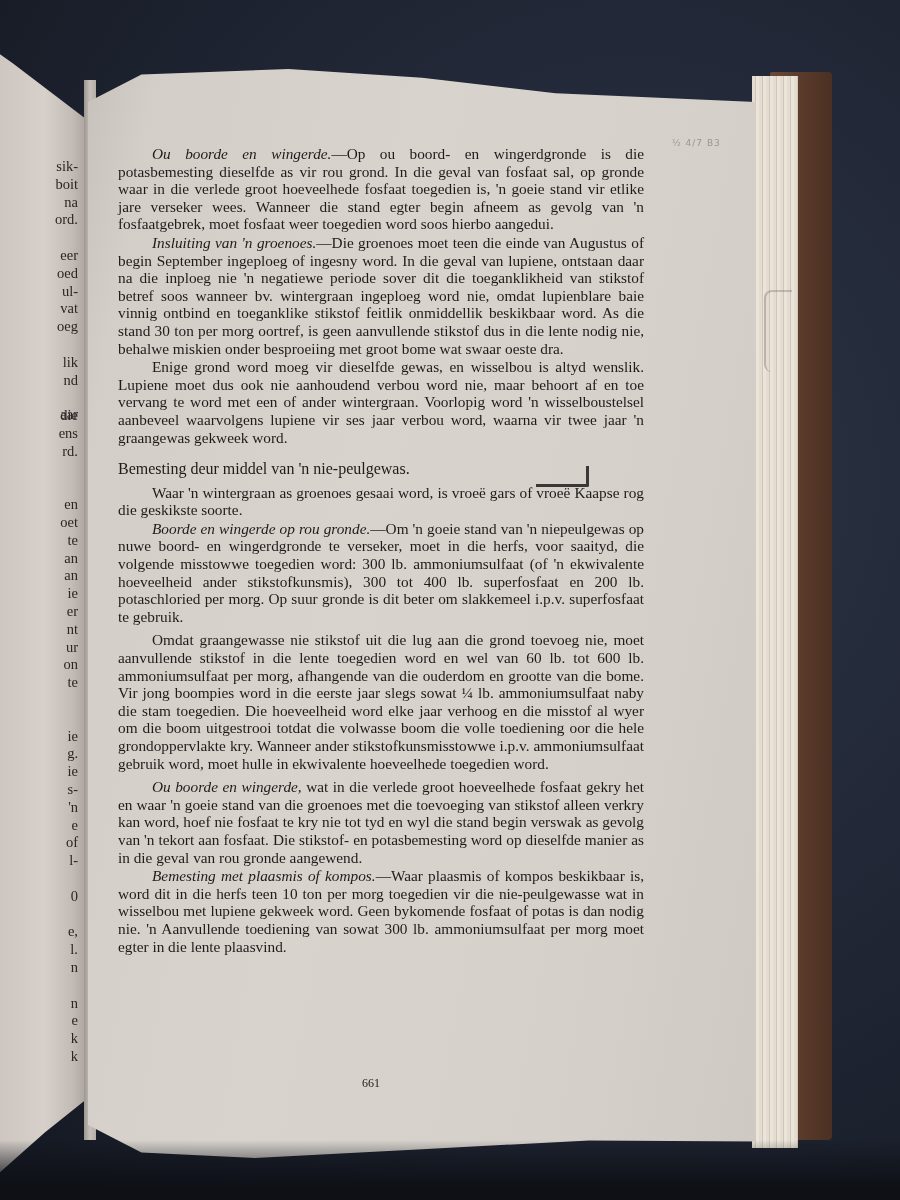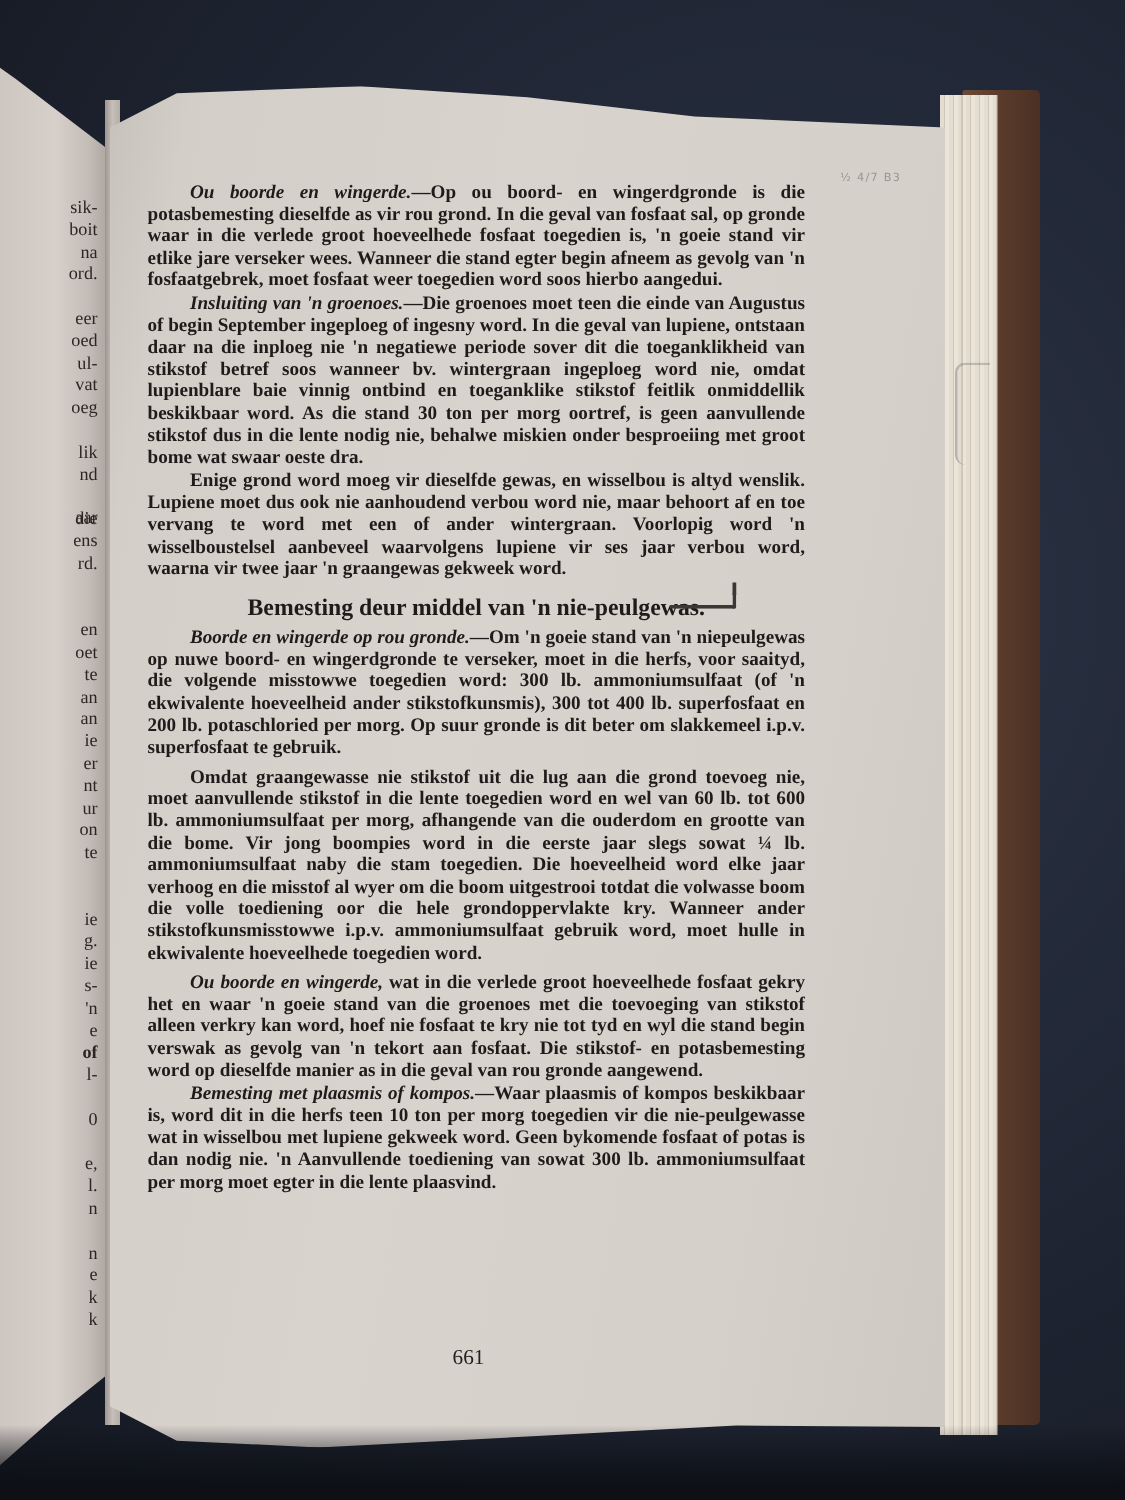--- a/index.html
+++ b/index.html
@@ -53,41 +53,41 @@
     position:absolute; left:672px; top:118px; font-size:9px; color:#9a9692; letter-spacing:1px;
     font-family:"DejaVu Sans", sans-serif;
     margin-top:20px;
   }
 
   .text {
     position:absolute; left:118px; top:145px; width:526px;
     color:#1e1b1a; font-size:15.3px; line-height:17.6px;
     text-align:justify; hyphens:manual;
   }
-  .text p { margin:0; text-indent:34px;font-weight:bold; }
+  .text p { margin:0; text-indent:34px; }
   .text p.gap { margin-top:1px; }
   .text em { font-style:italic; }
   .heading {
-    text-align:center; text-indent:0 !important; margin:14px 0 6px 0 !important;
-    font-size:19px;
+    text-align:left; text-indent:0 !important; margin:14px 0 6px 0 !important;
+    font-size:16px;
   }
   .bracket {
     position:absolute; left:536px; top:474px; width:50px; height:10px;
     border-bottom:3px solid #3a3736; border-right:3px solid #3a3736;
     border-radius:0 0 2px 0;
   }
   .bracket::after {
     content:""; position:absolute; right:-3px; top:-8px; width:3px; height:10px; background:#3a3736;
   }
   .author {
     text-align:center; text-indent:0 !important; margin-top:14px !important;
     font-family:"DejaVu Serif", serif; font-size:13.4px; line-height:20px; color:#1c1918;
   }
   .page-number {
-    position:absolute; left:362px; top:1076px; font-size:17px; color:#222;
+    position:absolute; left:362px; top:1076px; font-size:12px; color:#222;
   }
   .bottom-shadow {
     position:absolute; left:0; right:0; bottom:0; height:60px;
     background: linear-gradient(180deg, rgba(10,10,14,0) 0%, #0e1016 80%);
   }
 </style>
 </head>
 <body>
 
 <div class="scene">
@@ -125,21 +125,21 @@
         <div class="frag" style="top: 616.4px;">on</div>
         <div class="frag" style="top: 634.2px;">te</div>
         <div class="frag" style="top: 652px;"></div>
         <div class="frag" style="top: 669.8px;"></div>
         <div class="frag" style="top: 687.6px;">ie</div>
         <div class="frag" style="top: 705.4px;">g.</div>
         <div class="frag" style="top: 723.2px;">ie</div>
         <div class="frag" style="top: 741px;">s-</div>
         <div class="frag" style="top: 758.8px;">'n</div>
         <div class="frag" style="top: 776.6px;">e</div>
-        <div class="frag" style="top: 794.4px; font-weight: bold;">of</div>
+        <div class="frag" style="top: 794.4px;">of</div>
         <div class="frag" style="top: 812.2px;">l-</div>
         <div class="frag" style="top: 830px;"></div>
         <div class="frag" style="top: 847.8px;">0</div>
         <div class="frag" style="top: 865.6px;"></div>
         <div class="frag" style="top: 883.4px;">e,</div>
         <div class="frag" style="top: 901.2px;">l.</div>
         <div class="frag" style="top: 919px;">n</div>
         <div class="frag" style="top: 936.8px;"></div>
         <div class="frag" style="top: 954.6px;">n</div>
         <div class="frag" style="top: 972.4px;">e</div>
@@ -156,20 +156,21 @@
   <div class="page"></div>
   <div class="pencil-note">½ 4/7 B3</div>
 
   <div class="text">
     <p><em>Ou boorde en wingerde.</em><span>—Op ou boord- en wingerdgronde is die potasbemesting dieselfde as vir rou grond. In die geval van fosfaat sal, op gronde waar in die verlede groot hoeveelhede fosfaat toegedien is, 'n goeie stand vir etlike jare verseker wees. Wanneer die stand egter begin afneem as gevolg van 'n fosfaatgebrek, moet fosfaat weer toegedien word soos hierbo aangedui.</span></p>
     <p class="gap"><em>Insluiting van 'n groenoes.</em><span>—Die groenoes moet teen die einde van Augustus of begin September ingeploeg of ingesny word. In die geval van lupiene, ontstaan daar na die inploeg nie 'n negatiewe periode sover dit die toeganklikheid van stikstof betref soos wanneer bv. wintergraan ingeploeg word nie, omdat lupienblare baie vinnig ontbind en toeganklike stikstof feitlik onmiddellik beskikbaar word. As die stand 30 ton per morg oortref, is geen aanvullende stikstof dus in die lente nodig nie, behalwe miskien onder besproeiing met groot bome wat swaar oeste dra.</span></p>
     <p class="gap"><span>Enige grond word moeg vir dieselfde gewas, en wisselbou is altyd wenslik. Lupiene moet dus ook nie aanhoudend verbou word nie, maar behoort af en toe vervang te word met een of ander wintergraan. Voorlopig word 'n wisselboustelsel aanbeveel waarvolgens lupiene vir ses jaar verbou word, waarna vir twee jaar 'n graangewas gekweek word.</span></p>
 
     <p class="heading">Bemesting deur middel van 'n nie-peulgewas.</p>
 
+    <p><span>Waar 'n wintergraan as groenoes gesaai word, is vroeë gars of vroeë Kaapse rog die geskikste soorte.</span></p>
     <p class="gap"><em>Boorde en wingerde op rou gronde.</em><span>—Om 'n goeie stand van 'n niepeulgewas op nuwe boord- en wingerdgronde te verseker, moet in die herfs, voor saaityd, die volgende misstowwe toegedien word: 300 lb. ammoniumsulfaat (of 'n ekwivalente hoeveelheid ander stikstofkunsmis), 300 tot 400 lb. superfosfaat en 200 lb. potaschloried per morg. Op suur gronde is dit beter om slakkemeel i.p.v. superfosfaat te gebruik.</span></p>
     <p class="gap" style="margin-top:6px"><span>Omdat graangewasse nie stikstof uit die lug aan die grond toevoeg nie, moet aanvullende stikstof in die lente toegedien word en wel van 60 lb. tot 600 lb. ammoniumsulfaat per morg, afhangende van die ouderdom en grootte van die bome. Vir jong boompies word in die eerste jaar slegs sowat ¼ lb. ammoniumsulfaat naby die stam toegedien. Die hoeveelheid word elke jaar verhoog en die misstof al wyer om die boom uitgestrooi totdat die volwasse boom die volle toediening oor die hele grondoppervlakte kry. Wanneer ander stikstofkunsmisstowwe i.p.v. ammoniumsulfaat gebruik word, moet hulle in ekwivalente hoeveelhede toegedien word.</span></p>
     <p class="gap" style="margin-top:6px"><em>Ou boorde en wingerde,</em><span> wat in die verlede groot hoeveelhede fosfaat gekry het en waar 'n goeie stand van die groenoes met die toevoeging van stikstof alleen verkry kan word, hoef nie fosfaat te kry nie tot tyd en wyl die stand begin verswak as gevolg van 'n tekort aan fosfaat. Die stikstof- en potasbemesting word op dieselfde manier as in die geval van rou gronde aangewend.</span></p>
     <p class="gap"><em>Bemesting met plaasmis of kompos.</em><span>—Waar plaasmis of kompos beskikbaar is, word dit in die herfs teen 10 ton per morg toegedien vir die nie-peulgewasse wat in wisselbou met lupiene gekweek word. Geen bykomende fosfaat of potas is dan nodig nie. 'n Aanvullende toediening van sowat 300 lb. ammoniumsulfaat per morg moet egter in die lente plaasvind.</span></p>
 
   </div>
 
   <div class="bracket"></div>
 
   <div class="page-number">661</div>

